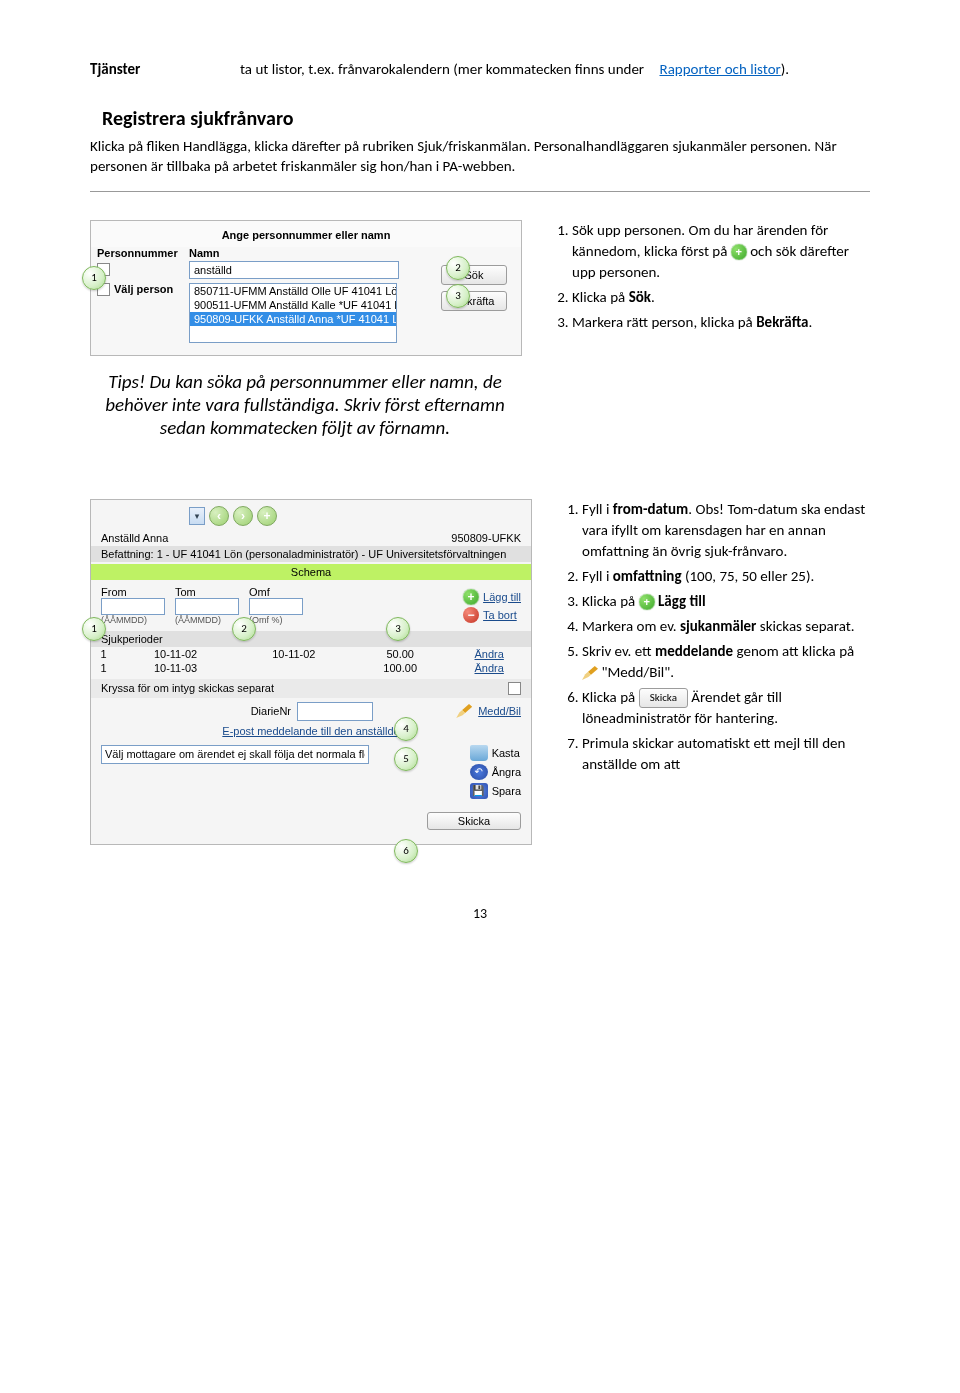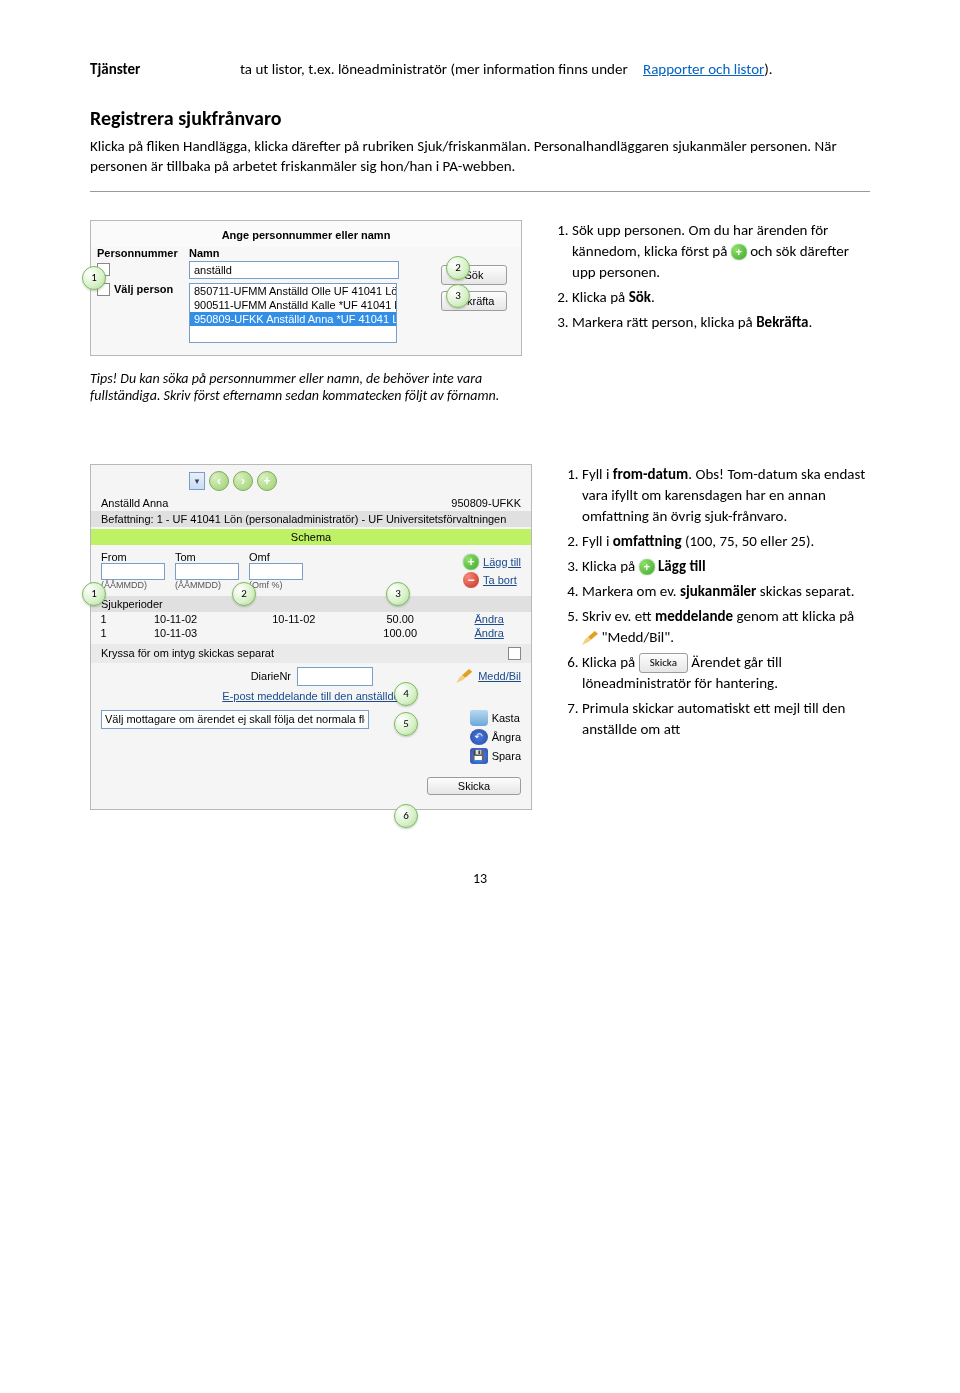--- a/index.html
+++ b/index.html
@@ -9,21 +9,21 @@
     background: #fff;
     margin: 0;
     padding: 60px 90px 40px 90px;
     width: 960px;
     box-sizing: border-box;
   }
   .row-top { display: flex; margin-bottom: 28px; }
   .row-top .label { font-weight: bold; width: 150px; }
   .row-top .txt { flex: 1; }
   a.link { color: #0563C1; text-decoration: underline; margin-left: 12px; }
-  h2.section { font-size: 20px; font-weight: bold; margin: 8px 0 6px 0; }
+  h2.section { font-size: 20px; font-weight: bold; margin: 8px 0 6px 12px; }
   p { margin: 0 0 6px 0; line-height: 1.35; }
   hr.sep { border: none; border-top: 1px solid #999; margin: 14px 0 28px 0; }
 
   .block { display: flex; align-items: flex-start; margin-bottom: 60px; }
   .block .left { position: relative; }
   .block .right { margin-left: 30px; flex: 1; }
 
   
   .badge {
     position: absolute;
@@ -62,21 +62,21 @@
   .listbox .sel { background: #338ee6; color: #fff; }
   .btn3d {
     display: block; width: 64px; padding: 3px 0;
     background: linear-gradient(#fdfdfd, #e6e6e6);
     border: 1px solid #9c9c9c; border-radius: 3px;
     text-align: center; margin-bottom: 6px; font-size: 11px;
   }
   .panel1 .foot { text-align: right; padding: 8px 12px 10px 0; }
   .panel1 .foot .btn3d { display: inline-block; margin: 0; }
 
-  .tips { font-style: italic; margin-top: 14px; width: 430px; text-align: left; font-size: 14px; }
+  .tips { font-style: italic; margin-top: 14px; width: 430px; text-align: center; font-size: 19px; }
 
   .ol-steps { padding-left: 20px; margin: 0; }
   .ol-steps li { margin-bottom: 4px; line-height: 1.4; }
 
   .plusicon {
     display: inline-flex; width: 16px; height: 16px; border-radius: 50%;
     background: radial-gradient(circle at 30% 30%, #8ee06a, #3aa628);
     color: #fff; align-items: center; justify-content: center;
     font-size: 12px; font-weight: bold; vertical-align: middle;
     box-shadow: inset 0 0 1px #fff, 0 0 1px #2a7a1a;
@@ -143,21 +143,21 @@
   .smalltxt { width:40px; height:15px; border:1px solid #7a9ec7; background:#fff; }
 
   .pagenum { text-align:center; margin-top:40px; font-size:14px; }
 </style>
 </head>
 <body>
 
 <div class="row-top">
   <div class="label">Tjänster</div>
   <div class="txt">
-    <span>ta ut listor, t.ex. löneadministratör (mer information finns under </span><a class="link">Rapporter och listor</a><span>).</span>
+    <span>ta ut listor, t.ex. frånvarokalendern (mer kommatecken finns under </span><a class="link">Rapporter och listor</a><span>).</span>
   </div>
 </div>
 
 <h2 class="section">Registrera sjukfrånvaro</h2>
 <p>Klicka på fliken Handlägga, klicka därefter på rubriken Sjuk/friskanmälan. Personalhandläggaren sjukanmäler personen. När personen är tillbaka på arbetet friskanmäler sig hon/han i PA-webben.</p>
 <hr class="sep">
 
 <div class="block">
   <div class="left">
     <div class="panel1">

